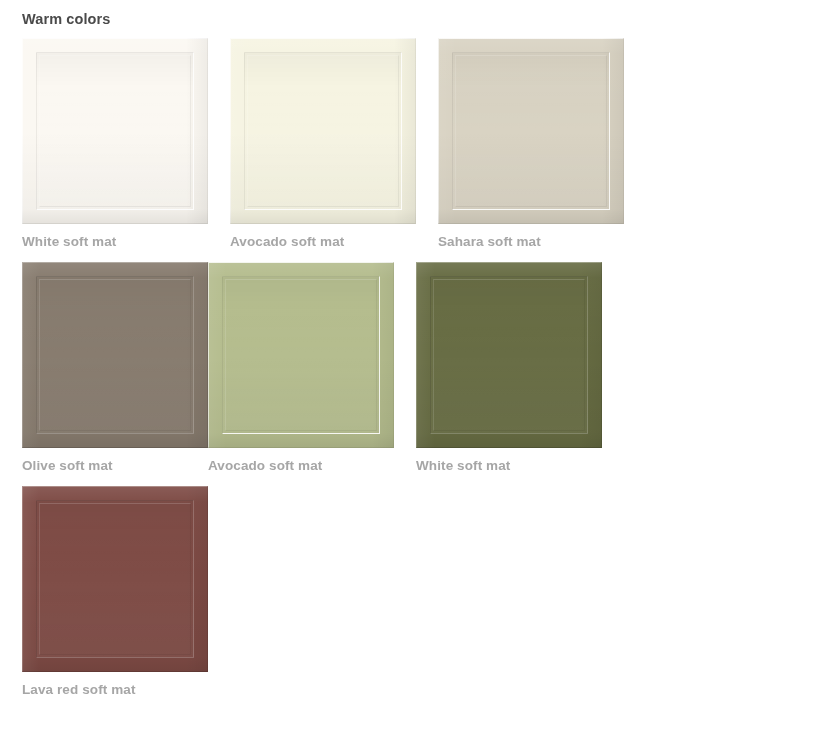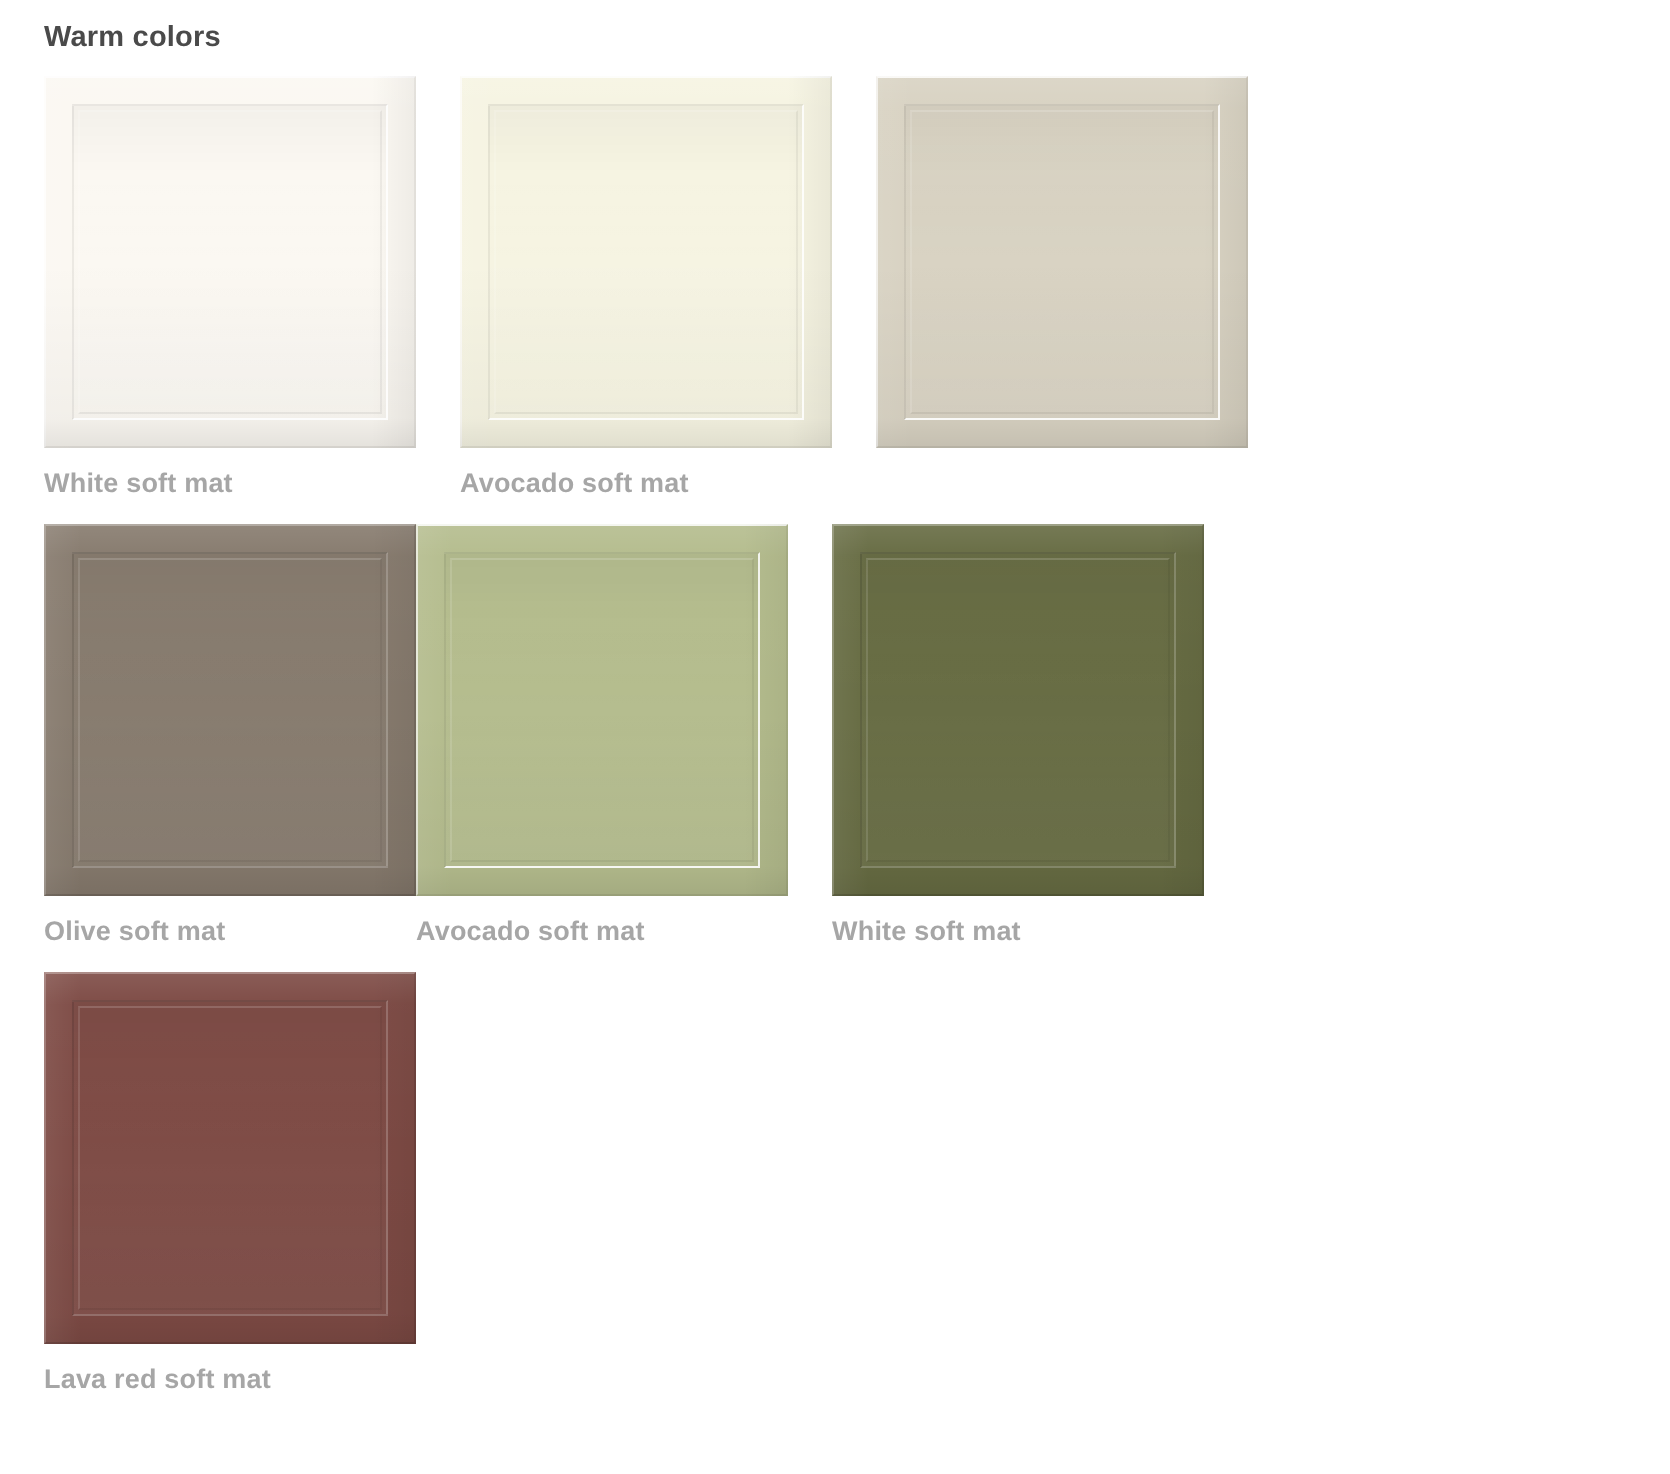--- a/index.html
+++ b/index.html
@@ -176,20 +176,21 @@
           <div class="frame"></div>
           <div class="panel"></div>
         </div>
         <div class="swatch-label">Avocado soft mat</div>
       </div>
       <div class="swatch-cell">
         <div class="door light" style="background: rgb(216, 210, 194);">
           <div class="frame"></div>
           <div class="panel"></div>
         </div>
+        <div class="swatch-label">Sahara soft mat</div>
       </div>
       <div class="swatch-cell">
         <div class="door" style="background: rgb(134, 122, 109);">
           <div class="frame"></div>
           <div class="panel"></div>
         </div>
         <div class="swatch-label">Olive soft mat</div>
       </div>
       <div class="swatch-cell">
         <div class="door light" style="background: rgb(180, 188, 141);">

